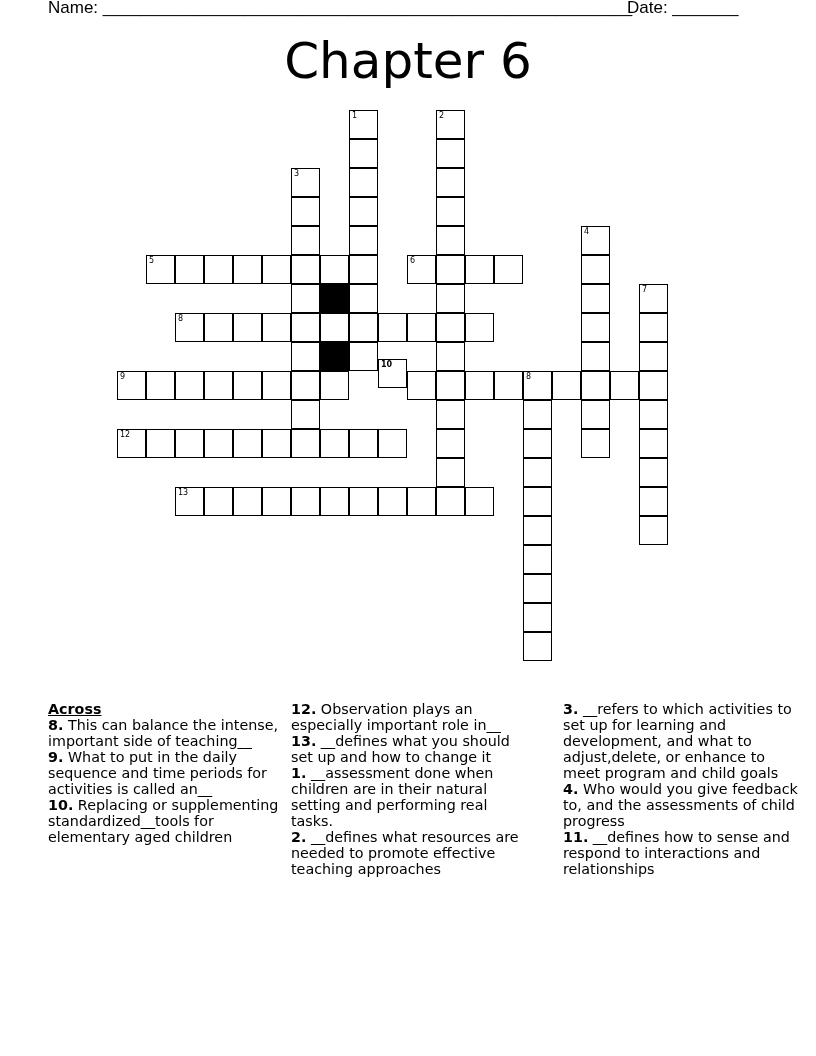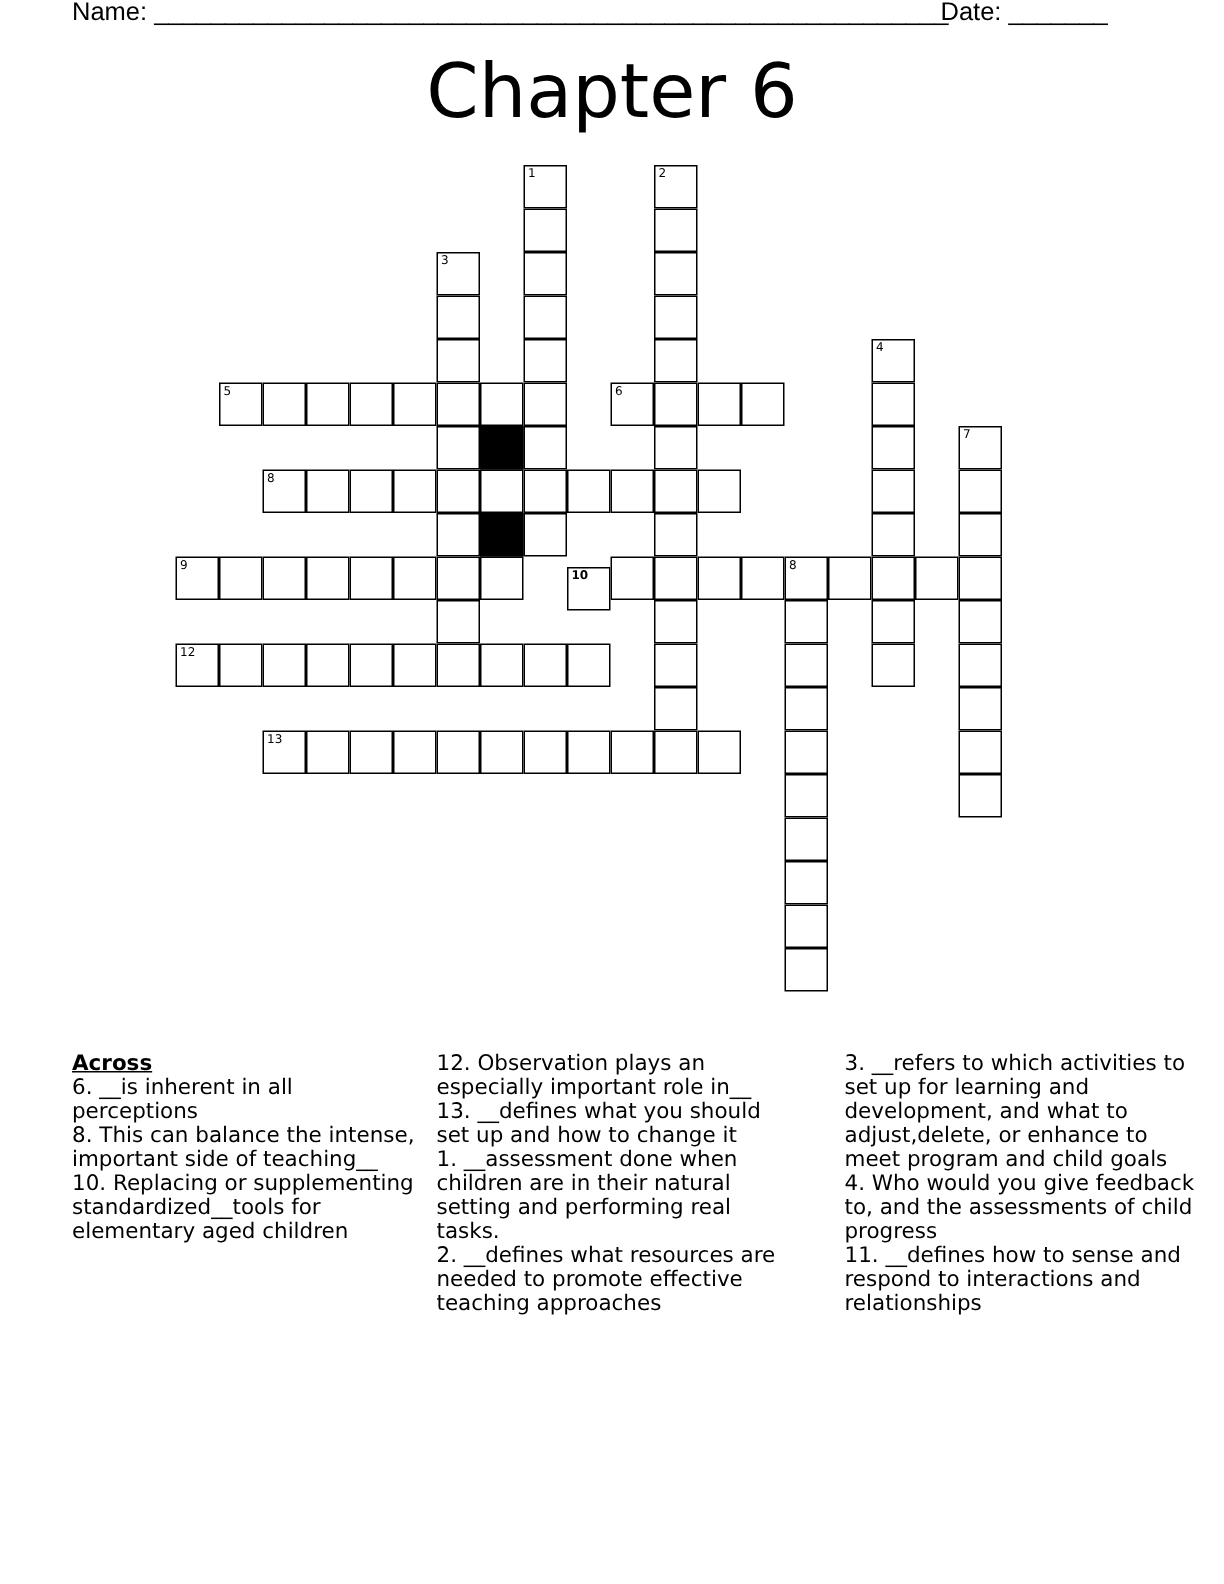--- a/index.html
+++ b/index.html
@@ -11,21 +11,21 @@
   #grid { position:absolute; left:0; top:0; }
   .cell { position:absolute; width:29px; height:29px; box-sizing:border-box; border:1.5px solid #000; background:#fff; }
   .cell.black { background:#000; }
   .num { position:absolute; top:1px; left:2px; font-size:8px; font-family:"DejaVu Sans", sans-serif; line-height:8px; }
   .col { position:absolute; top:701px; font-size:14.3px; line-height:16px; }
   .col1 { left:48px; width:235px; }
   .col2 { left:291px; width:235px; }
   .col3 { left:563px; width:240px; }
   .sec-h { font-weight:bold; text-decoration:underline; }
   .clue { margin:0; }
-  .clue b { font-weight:normal; }
+  .clue b { font-weight:bold; }
 </style>
 </head>
 <body>
 
 <div class="hdr hdr-name">Name: ________________________________________________________</div>
 <div class="hdr hdr-date">Date: _______</div>
 
 <div class="title">Chapter 6</div>
 
 <div id="grid">
@@ -113,21 +113,21 @@
     <div class="cell" style="left: 465px; top: 313px;"></div>
     <div class="cell" style="left: 117px; top: 371px;">
       <span class="num">9</span>
     </div>
     <div class="cell" style="left: 146px; top: 371px;"></div>
     <div class="cell" style="left: 175px; top: 371px;"></div>
     <div class="cell" style="left: 204px; top: 371px;"></div>
     <div class="cell" style="left: 233px; top: 371px;"></div>
     <div class="cell" style="left: 262px; top: 371px;"></div>
     <div class="cell" style="left: 320px; top: 371px;"></div>
-    <div class="cell" style="left: 378px; top: 378px; font-weight: bold;">
+    <div class="cell" style="left: 378px; top: 359px; font-weight: bold;">
       <span class="num">10</span>
     </div>
     <div class="cell" style="left: 407px; top: 371px;"></div>
     <div class="cell" style="left: 465px; top: 371px;"></div>
     <div class="cell" style="left: 494px; top: 371px;"></div>
     <div class="cell" style="left: 523px; top: 371px;">
       <span class="num">8</span>
     </div>
     <div class="cell" style="left: 552px; top: 371px;"></div>
     <div class="cell" style="left: 610px; top: 371px;"></div>
@@ -163,22 +163,22 @@
     <div class="cell" style="left: 349px; top: 487px;"></div>
     <div class="cell" style="left: 378px; top: 487px;"></div>
     <div class="cell" style="left: 407px; top: 487px;"></div>
     <div class="cell" style="left: 465px; top: 487px;"></div>
     <div class="cell black" style="left: 320px; top: 284px;"></div>
     <div class="cell black" style="left: 320px; top: 342px;"></div>
   </div>
 
 <div class="col col1">
   <div class="sec-h">Across</div>
-  <p class="clue"><b>6.</b><span> __is inherent in all perceptions</span></p>
   <p class="clue"><b>8.</b><span> This can balance the intense, important side of teaching__</span></p>
+  <p class="clue"><b>9.</b><span> What to put in the daily sequence and time periods for activities is called an__</span></p>
   <p class="clue"><b>10.</b><span> Replacing or supplementing standardized__tools for elementary aged children</span></p>
 </div>
 
 <div class="col col2">
   <p class="clue"><b>12.</b><span> Observation plays an especially important role in__</span></p>
   <p class="clue"><b>13.</b><span> __defines what you should set up and how to change it</span></p>
   <p class="clue"><b>1.</b><span> __assessment done when children are in their natural setting and performing real tasks.</span></p>
   <p class="clue"><b>2.</b><span> __defines what resources are needed to promote effective teaching approaches</span></p>
 </div>
 

